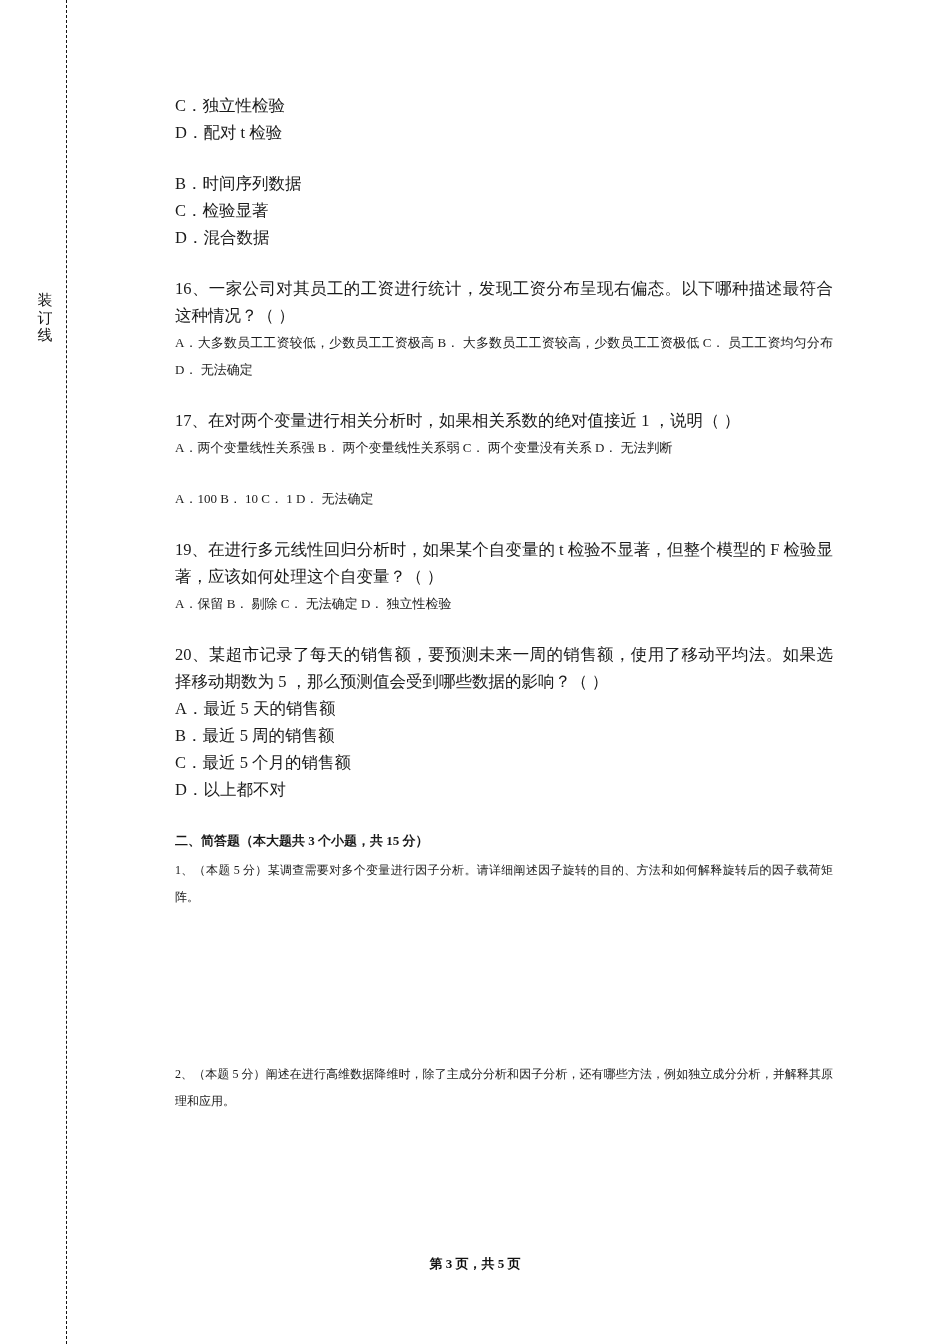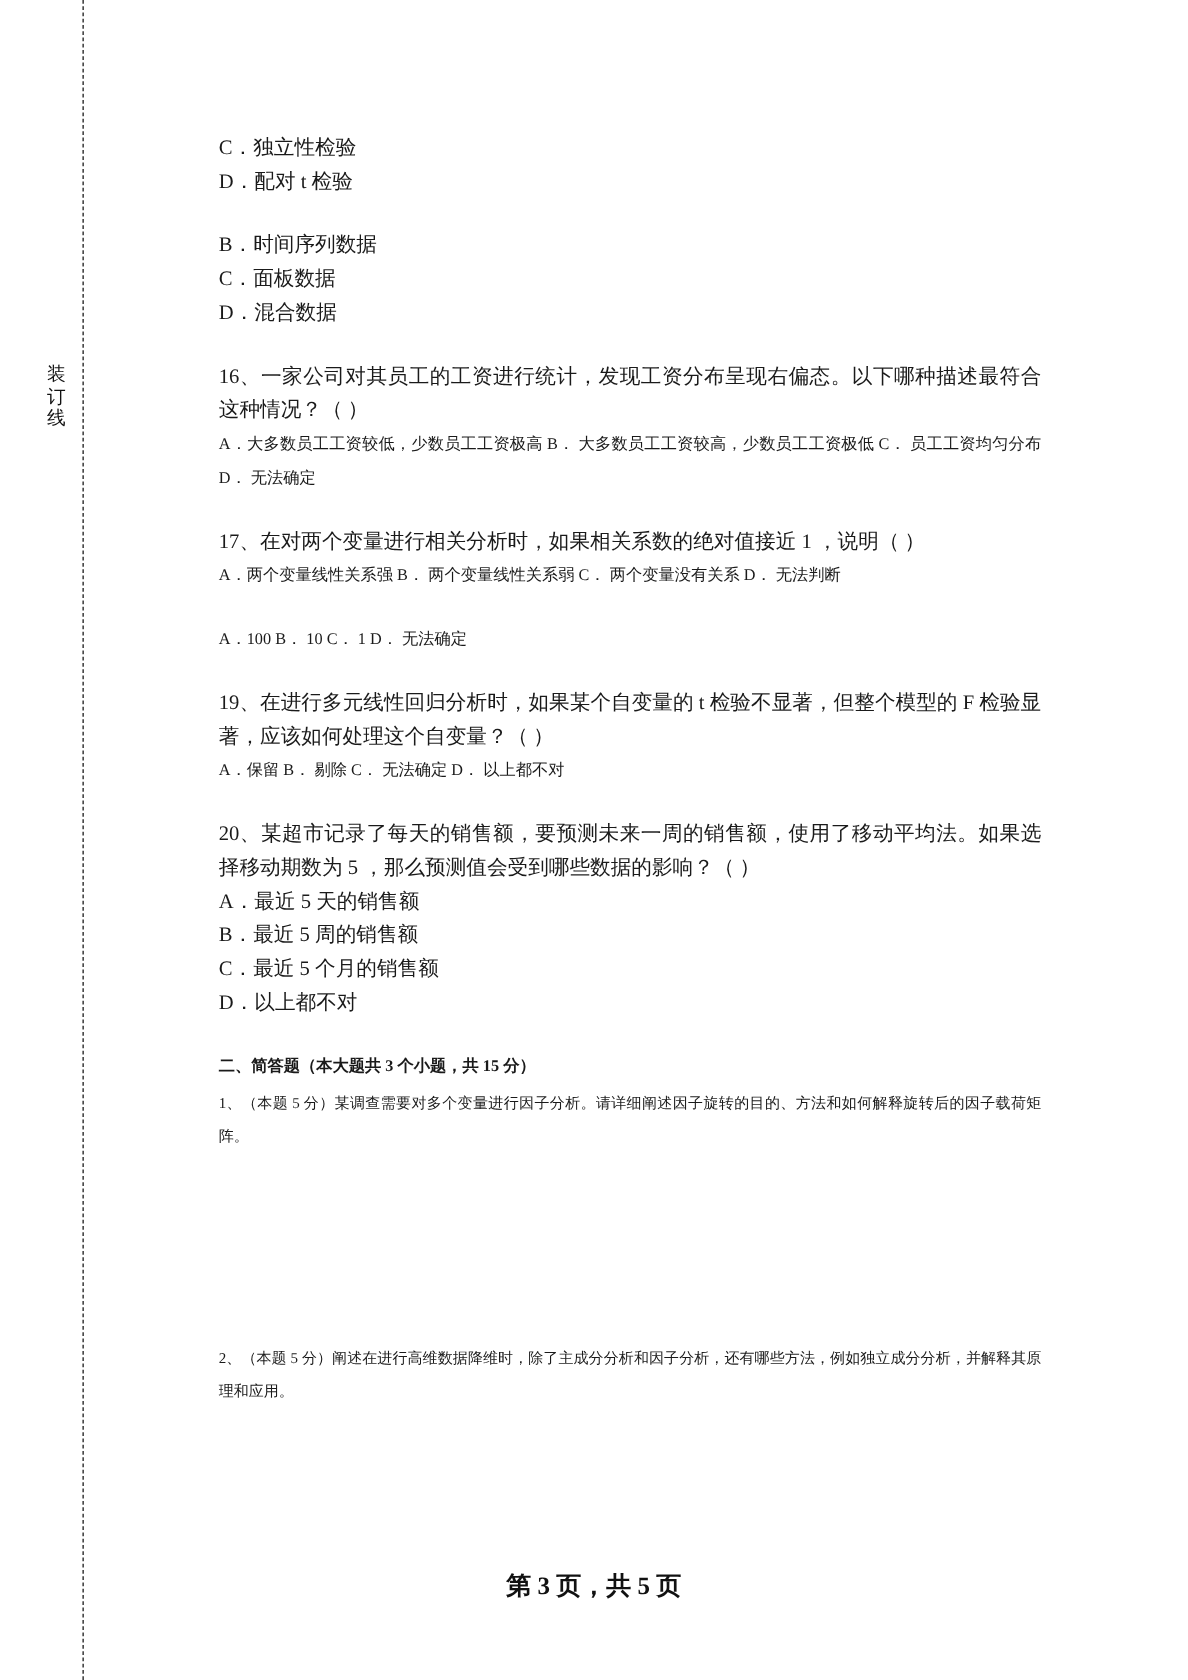--- a/index.html
+++ b/index.html
@@ -41,21 +41,21 @@
     writing-mode: horizontal-tb;
   }
   .binding-label span {
     display: block;
   }
 
   
   .content {
     position: absolute;
     left: 175px;
-    top: 104px;
+    top: 92px;
     width: 658px;
   }
 
   .q-block {
     margin: 0 0 24px 0;
   }
   .stem {
     font-size: 16.5px;
     line-height: 27px;
     text-align: justify;
@@ -98,21 +98,21 @@
     height: 30px;
   }
 
   
   .footer {
     position: absolute;
     left: 0;
     top: 1255px;
     width: 950px;
     text-align: center;
-    font-size: 20px;
+    font-size: 13px;
     font-weight: bold;
     color: #111111;
   }
 </style>
 </head>
 <body>
 
 <div id="page">
 
   <div class="binding-line"></div>
@@ -124,41 +124,41 @@
 
   <div class="content">
 
     <div class="q-block">
       <p class="opt">C．独立性检验</p>
       <p class="opt">D．配对 t 检验</p>
     </div>
 
     <div class="q-block">
       <p class="opt">B．时间序列数据</p>
-      <p class="opt">C．面板数据</p>
+      <p class="opt">C．检验显著</p>
       <p class="opt">D．混合数据</p>
     </div>
 
     <div class="q-block">
       <p class="stem">16、一家公司对其员工的工资进行统计，发现工资分布呈现右偏态。以下哪种描述最符合这种情况？（ ）</p>
       <p class="opt-inline">A．大多数员工工资较低，少数员工工资极高 B． 大多数员工工资较高，少数员工工资极低 C． 员工工资均匀分布 D． 无法确定</p>
     </div>
 
     <div class="q-block">
       <p class="stem">17、在对两个变量进行相关分析时，如果相关系数的绝对值接近 1 ，说明（ ）</p>
       <p class="opt-inline">A．两个变量线性关系强 B． 两个变量线性关系弱 C． 两个变量没有关系 D． 无法判断</p>
     </div>
 
     <div class="q-block">
       <p class="opt-inline">A．100 B． 10 C． 1 D． 无法确定</p>
     </div>
 
     <div class="q-block">
       <p class="stem">19、在进行多元线性回归分析时，如果某个自变量的 t 检验不显著，但整个模型的 F 检验显著，应该如何处理这个自变量？（ ）</p>
-      <p class="opt-inline">A．保留 B． 剔除 C． 无法确定 D． 以上都不对</p>
+      <p class="opt-inline">A．保留 B． 剔除 C． 无法确定 D． 独立性检验</p>
     </div>
 
     <div class="q-block">
       <p class="stem">20、某超市记录了每天的销售额，要预测未来一周的销售额，使用了移动平均法。如果选择移动期数为 5 ，那么预测值会受到哪些数据的影响？（ ）</p>
       <p class="opt">A．最近 5 天的销售额</p>
       <p class="opt">B．最近 5 周的销售额</p>
       <p class="opt">C．最近 5 个月的销售额</p>
       <p class="opt">D．以上都不对</p>
     </div>
 

